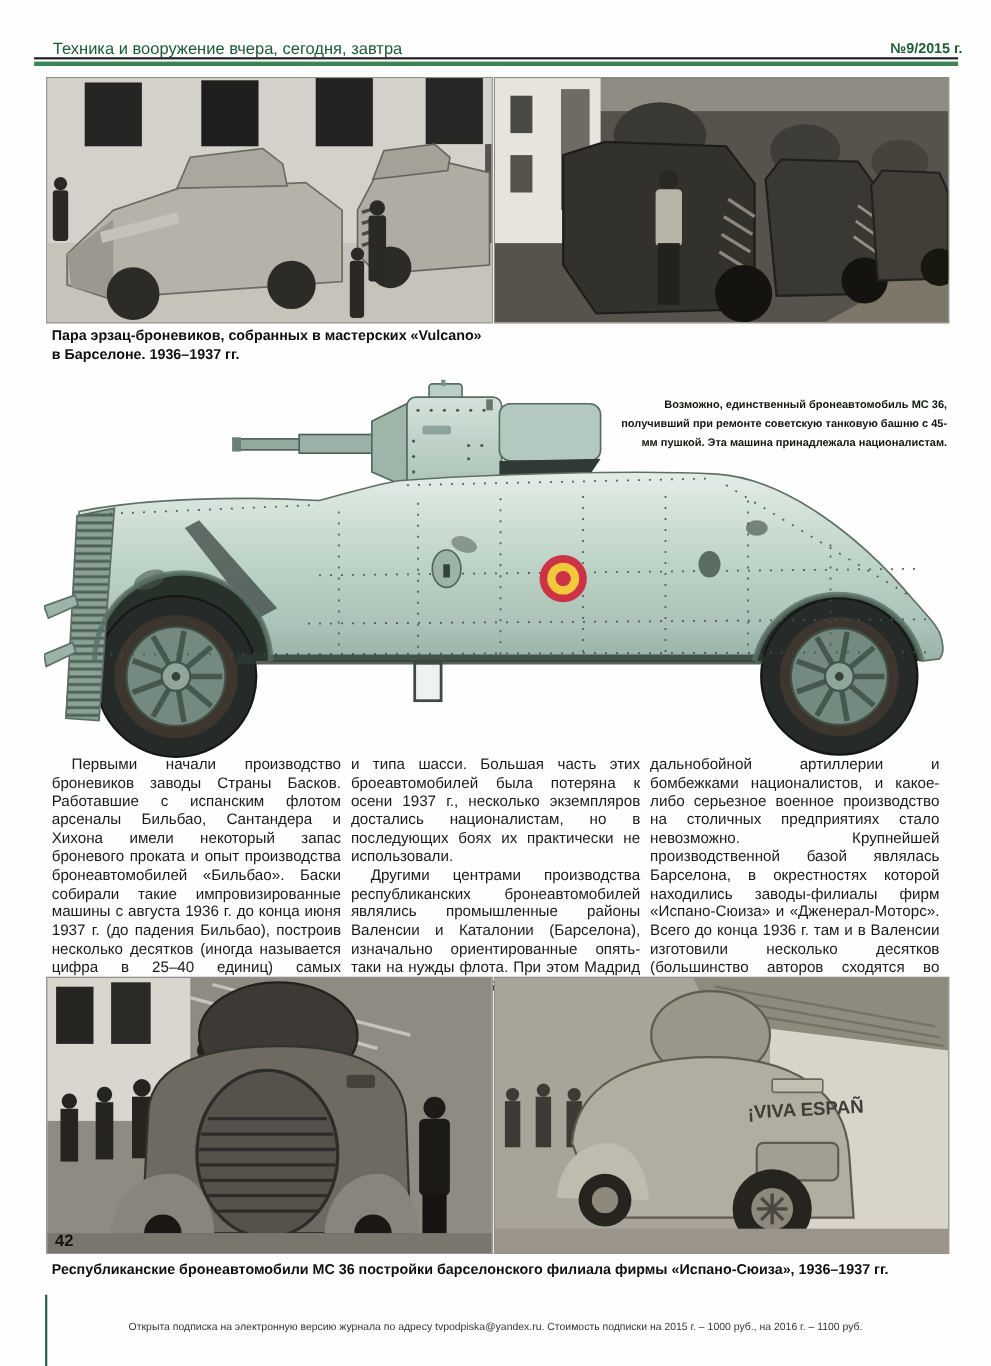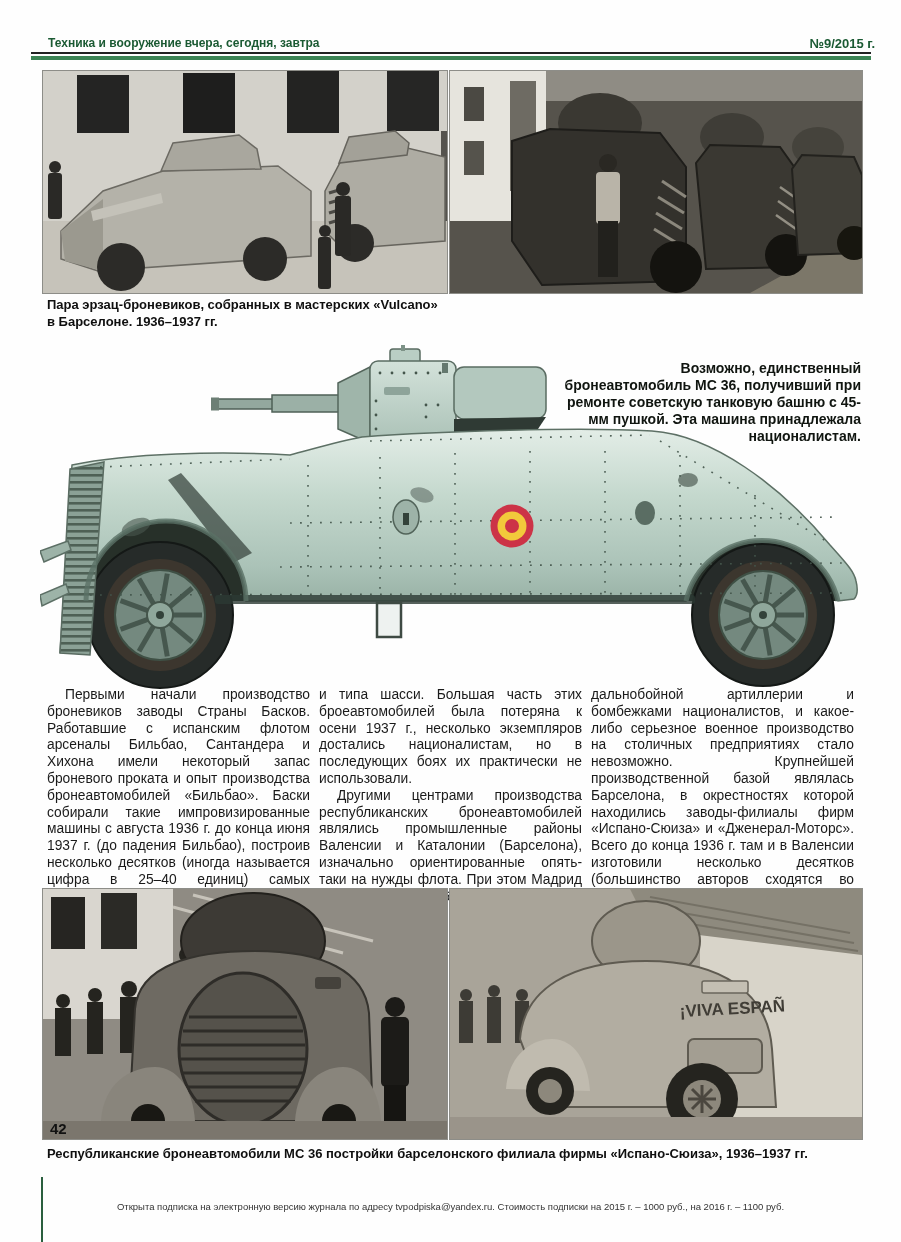--- a/index.html
+++ b/index.html
@@ -1,28 +1,28 @@
 <!DOCTYPE html>
 <html><head>
 <meta charset="utf-8">
 <style>
   html,body{margin:0;padding:0;background:#e8e8e8;}
   .page{position:relative;width:901px;height:1242px;background:#fefefe;overflow:hidden;
         font-family:"Liberation Sans",sans-serif;margin:0 auto;}
   
-  .hdr-left{position:absolute;left:48px;top:36px;font-size:12px;font-weight:bold;color:#1b5a33;}
+  .hdr-left{position:absolute;left:48px;top:36px;font-size:15px;font-weight:normal;color:#1b5a33;}
   .hdr-right{position:absolute;right:26px;top:36px;font-size:13px;font-weight:bold;color:#1b5a33;}
   .rule-dark{position:absolute;left:31px;right:30px;top:52px;height:2px;background:#222;}
   .rule-green{position:absolute;left:31px;right:30px;top:56px;height:4px;background:#3c8455;}
   
   .photo{position:absolute;border:1px solid #8d8d88;background:#c9c7c0;}
   .photo svg{display:block;}
   
   .cap{position:absolute;font-size:13px;font-weight:bold;color:#0f0f0f;line-height:16.5px;}
-  .cap-illus{position:absolute;font-size:14px;font-weight:bold;color:#101510;line-height:17px;text-align:right;}
+  .cap-illus{position:absolute;font-size:10px;font-weight:bold;color:#101510;line-height:17px;text-align:right;}
   
   .col{position:absolute;top:687px;width:263px;font-size:13.8px;line-height:16.8px;
        text-align:justify;color:#1a1a1a;}
   .col p{margin:0;}
   .col p.ind{text-indent:18px;}
   
   .foot-rule{position:absolute;left:41px;top:1177px;width:2px;height:65px;background:#2a5f3e;}
   .page-num{position:absolute;left:50px;top:1120px;font-size:15px;font-weight:bold;color:#111;}
   .foot-note{position:absolute;left:0;right:0;top:1201px;text-align:center;font-size:9.5px;color:#333;}
   .illus{position:absolute;left:40px;top:345px;width:820px;height:348px;}

